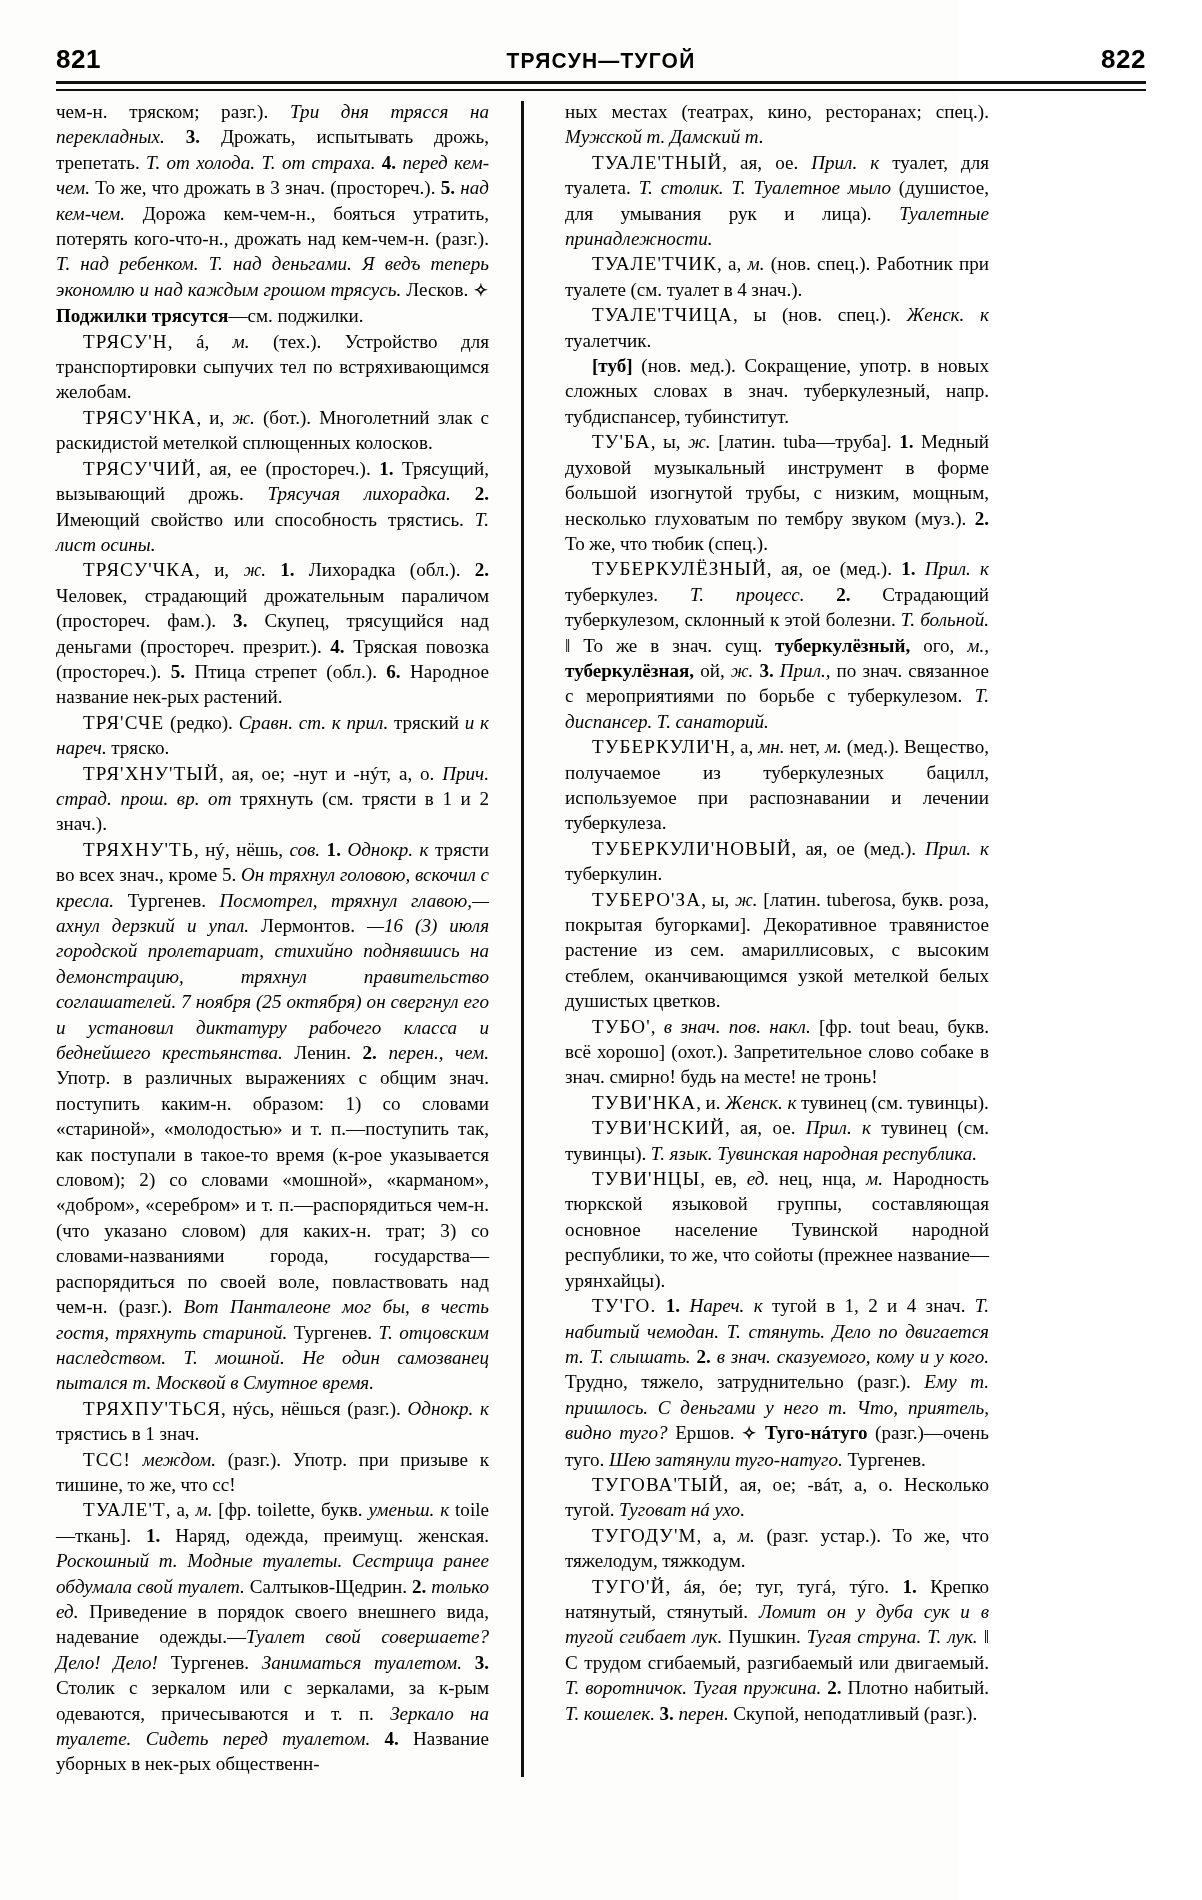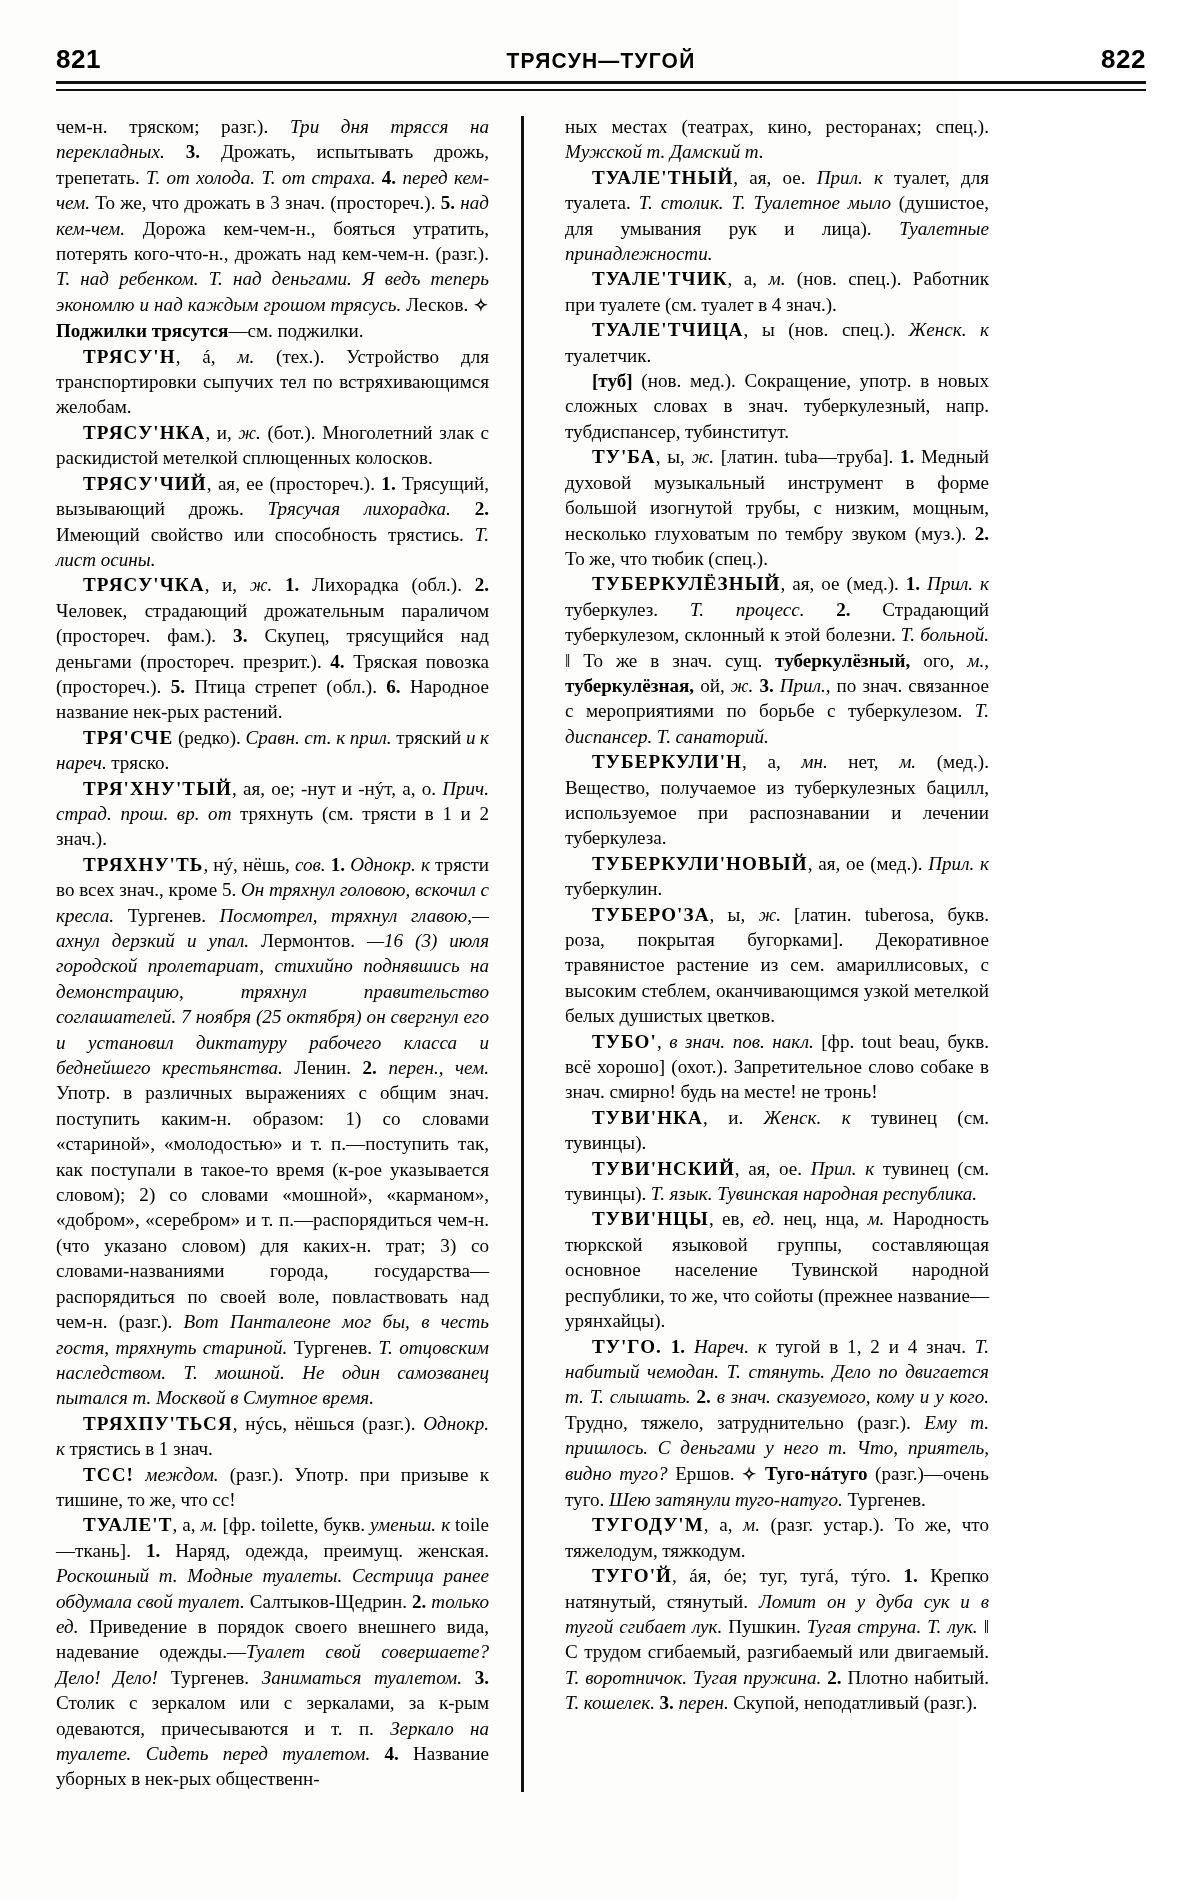--- a/index.html
+++ b/index.html
@@ -52,21 +52,21 @@
     margin-top: 6px;
     height: 5px;
     border-top: 3px solid #111;
     border-bottom: 2px solid #111;
     box-sizing: content-box;
   }
 
   
   .columns {
     position: relative;
-    margin-top: 23px;
+    margin-top: 8px;
     display: flex;
     gap: 18px;
   }
   .col {
     width: 447px;
     box-sizing: border-box;
   }
   .col-left { padding-right: 14px; }
   .col-right { padding-left: 23px; }
   .col-divider {
@@ -86,21 +86,21 @@
     line-height: 25.4px;
     hyphens: manual;
     word-spacing: -0.2px;
   }
   .entry + .entry { margin-top: 0; }
   .indent { text-indent: 27px; }
   .noindent { text-indent: 0; }
 
   .hw {            
     font-family: "Liberation Serif", "DejaVu Serif", serif;
-    font-weight: bold;
+    font-weight: normal;
     letter-spacing: 1.1px;
   }
   .dia { font-weight: bold; font-size: 17px; letter-spacing: 1px; }
 </style>
 </head>
 <body>
 
 <div class="page">
   <div class="page-inner">
 
@@ -135,19 +135,20 @@
           <p class="entry indent"><span class="hw">ТУ'БА</span>, ы, <i>ж.</i> [латин. tuba—труба]. <b>1.</b> Медный духовой музыкальный инструмент в форме большой изогнутой трубы, с низким, мощным, несколько глуховатым по тембру звуком (муз.). <b>2.</b> То же, что тюбик (спец.).</p>
           <p class="entry indent"><span class="hw">ТУБЕРКУЛЁЗНЫЙ</span>, ая, ое (мед.). <b>1.</b> <i>Прил. к</i> туберкулез. <i>Т. процесс.</i> <b>2.</b> Страдающий туберкулезом, склонный к этой болезни. <i>Т. больной.</i> ‖ То же в знач. сущ. <b>туберкулёзный,</b> ого, <i>м.,</i> <b>туберкулёзная,</b> ой, <i>ж.</i> <b>3.</b> <i>Прил.,</i> по знач. связанное с мероприятиями по борьбе с туберкулезом. <i>Т. диспансер. Т. санаторий.</i></p>
           <p class="entry indent"><span class="hw">ТУБЕРКУЛИ'Н</span>, а, <i>мн.</i> нет, <i>м.</i> (мед.). Вещество, получаемое из туберкулезных бацилл, используемое при распознавании и лечении туберкулеза.</p>
           <p class="entry indent"><span class="hw">ТУБЕРКУЛИ'НОВЫЙ</span>, ая, ое (мед.). <i>Прил. к</i> туберкулин.</p>
           <p class="entry indent"><span class="hw">ТУБЕРО'ЗА</span>, ы, <i>ж.</i> [латин. tuberosa, букв. роза, покрытая бугорками]. Декоративное травянистое растение из сем. амариллисовых, с высоким стеблем, оканчивающимся узкой метелкой белых душистых цветков.</p>
           <p class="entry indent"><span class="hw">ТУБО'</span>, <i>в знач. пов. накл.</i> [фр. tout beau, букв. всё хорошо] (охот.). Запретительное слово собаке в знач. смирно! будь на месте! не тронь!</p>
           <p class="entry indent"><span class="hw">ТУВИ'НКА</span>, и. <i>Женск. к</i> тувинец (см. тувинцы).</p>
           <p class="entry indent"><span class="hw">ТУВИ'НСКИЙ</span>, ая, ое. <i>Прил. к</i> тувинец (см. тувинцы). <i>Т. язык. Тувинская народная республика.</i></p>
           <p class="entry indent"><span class="hw">ТУВИ'НЦЫ</span>, ев, <i>ед.</i> нец, нца, <i>м.</i> Народность тюркской языковой группы, составляющая основное население Тувинской народной республики, то же, что сойоты (прежнее название—урянхайцы).</p>
           <p class="entry indent"><span class="hw">ТУ'ГО.</span> <b>1.</b> <i>Нареч. к</i> тугой в 1, 2 и 4 знач. <i>Т. набитый чемодан. Т. стянуть. Дело по двигается т. Т. слышать.</i> <b>2.</b> <i>в знач. сказуемого, кому и у кого.</i> Трудно, тяжело, затруднительно (разг.). <i>Ему т. пришлось. С деньгами у него т. Что, приятель, видно туго?</i> Ершов. <span class="dia">✧</span> <b>Туго-нáтуго</b> (разг.)—очень туго. <i>Шею затянули туго-натуго.</i> Тургенев.</p>
+          <p class="entry indent"><span class="hw">ТУГОВА'ТЫЙ</span>, ая, ое; -вáт, а, о. Несколько тугой. <i>Туговат нá ухо.</i></p>
           <p class="entry indent"><span class="hw">ТУГОДУ'М</span>, а, <i>м.</i> (разг. устар.). То же, что тяжелодум, тяжкодум.</p>
           <p class="entry indent"><span class="hw">ТУГО'Й</span>, áя, óе; туг, тугá, тýго. <b>1.</b> Крепко натянутый, стянутый. <i>Ломит он у дуба сук и в тугой сгибает лук.</i> Пушкин. <i>Тугая струна. Т. лук.</i> ‖ С трудом сгибаемый, разгибаемый или двигаемый. <i>Т. воротничок. Тугая пружина.</i> <b>2.</b> Плотно набитый. <i>Т. кошелек.</i> <b>3.</b> <i>перен.</i> Скупой, неподатливый (разг.).</p>
         </div>
     </div>
 
   </div>
 </div>
 
 </body></html>

